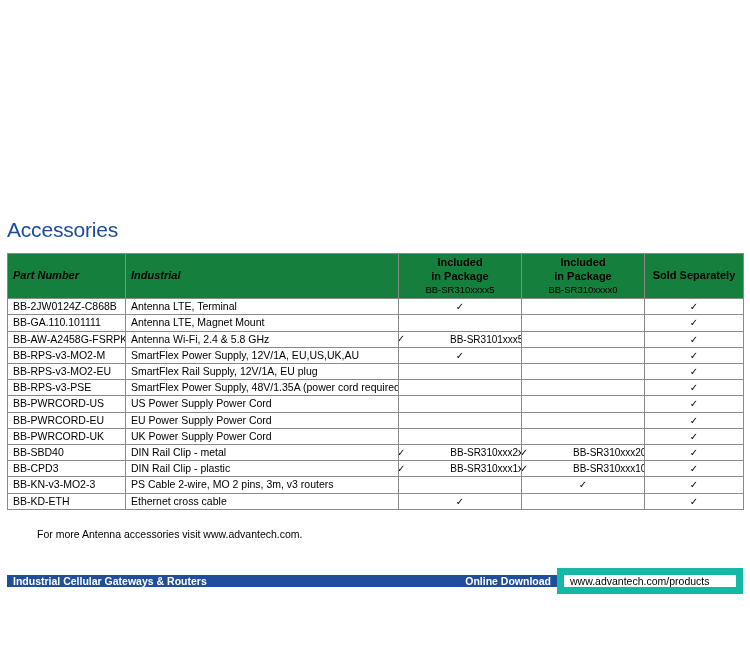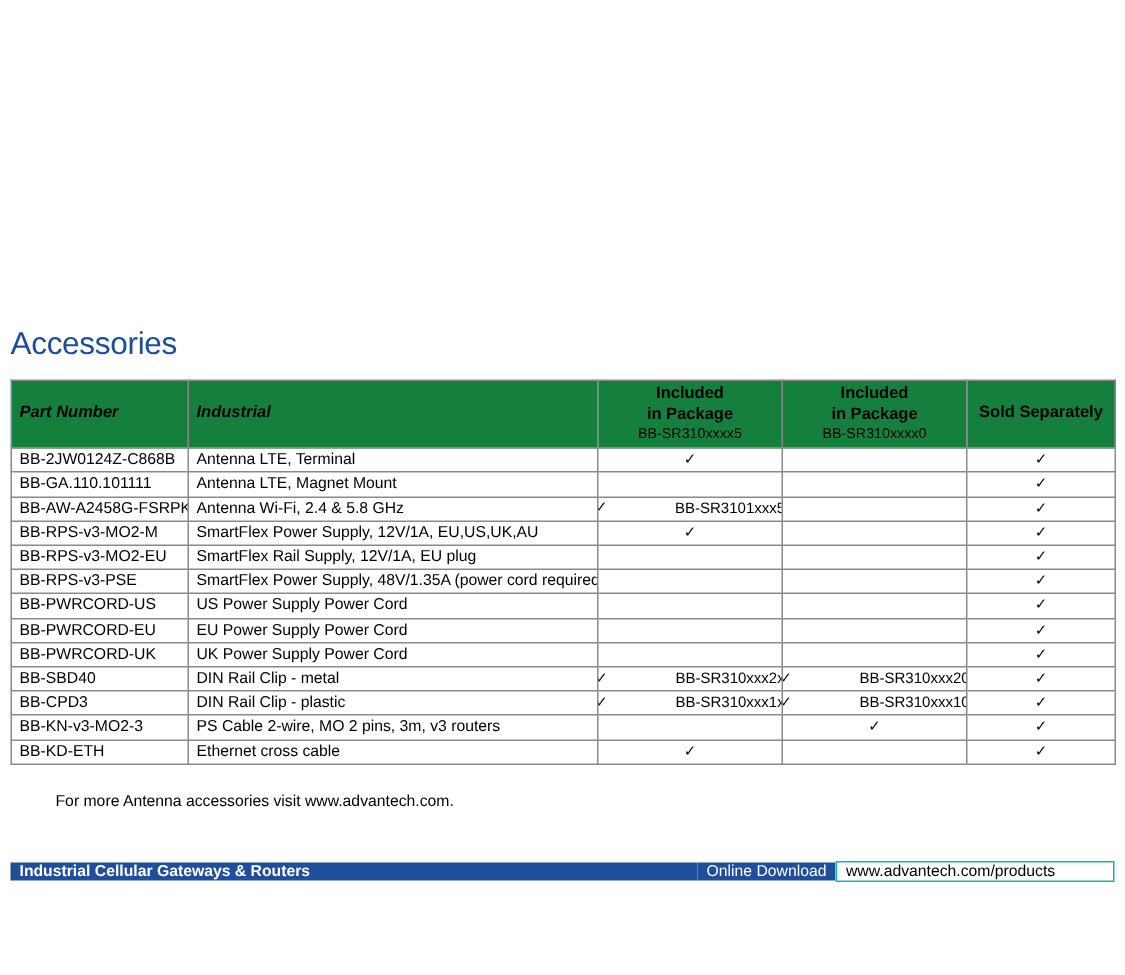--- a/index.html
+++ b/index.html
@@ -118,28 +118,28 @@
     font-weight: bold;
     padding: 0 6px;
     display: flex;
     align-items: center;
     flex: 1 1 auto;
   }
   .footer-dl {
     background: #1f4e9c;
     color: #ffffff;
     font-size: 10.5px;
-    font-weight: normal;
+    font-weight: bold;
     padding: 0 6px;
     display: flex;
     align-items: center;
   }
   .footer-url {
     background: #ffffff;
-    border: 1px solid #14b8a6;
+    border: 7px solid #14b8a6;
     color: #000000;
     font-size: 10.5px;
     padding: 0 6px;
     display: flex;
     align-items: center;
     width: 186px;
     box-sizing: border-box;
   }
 </style>
 </head>

